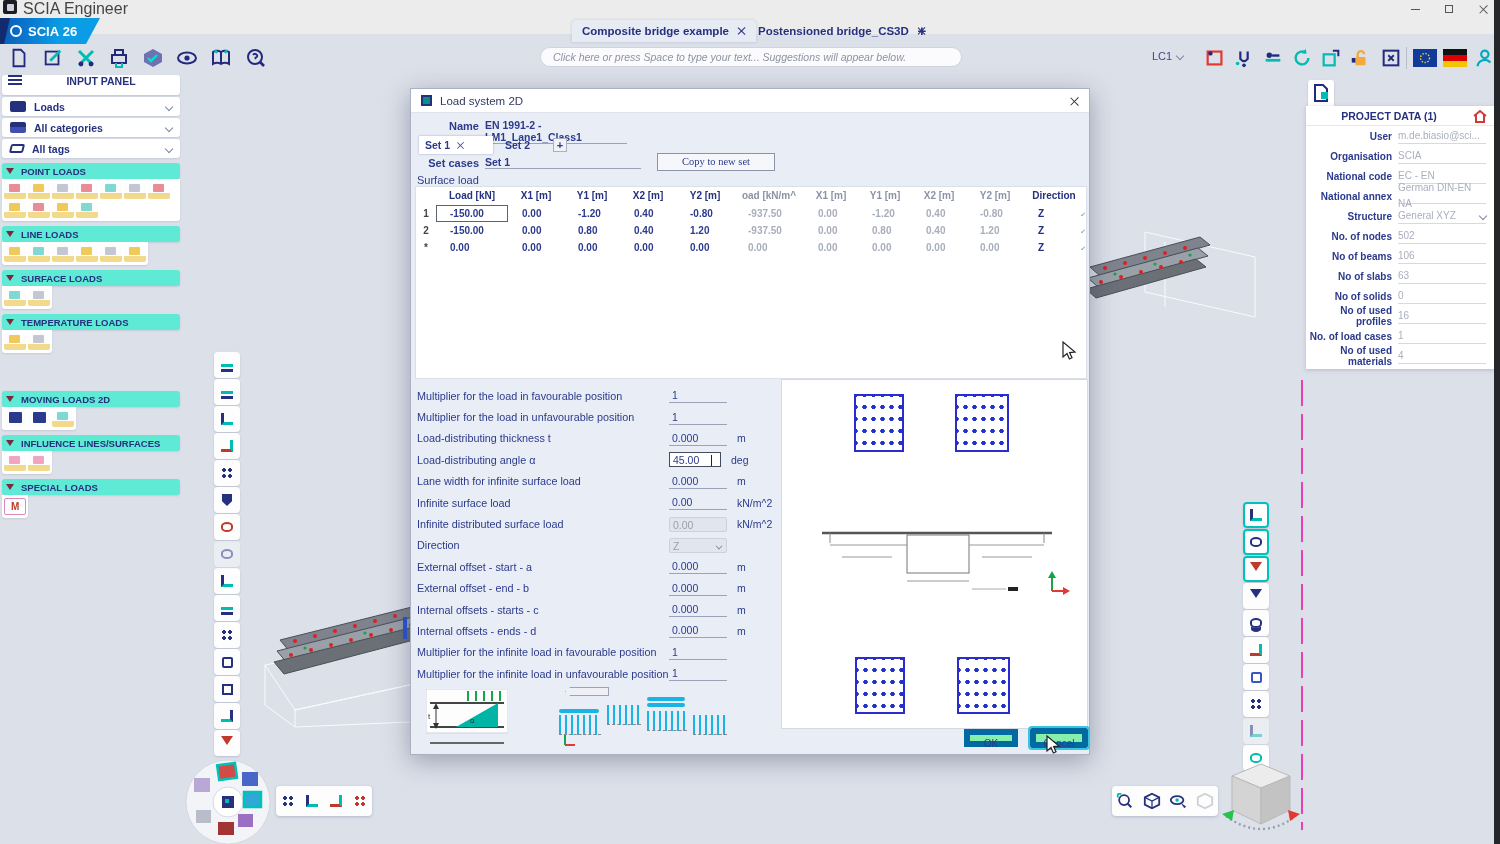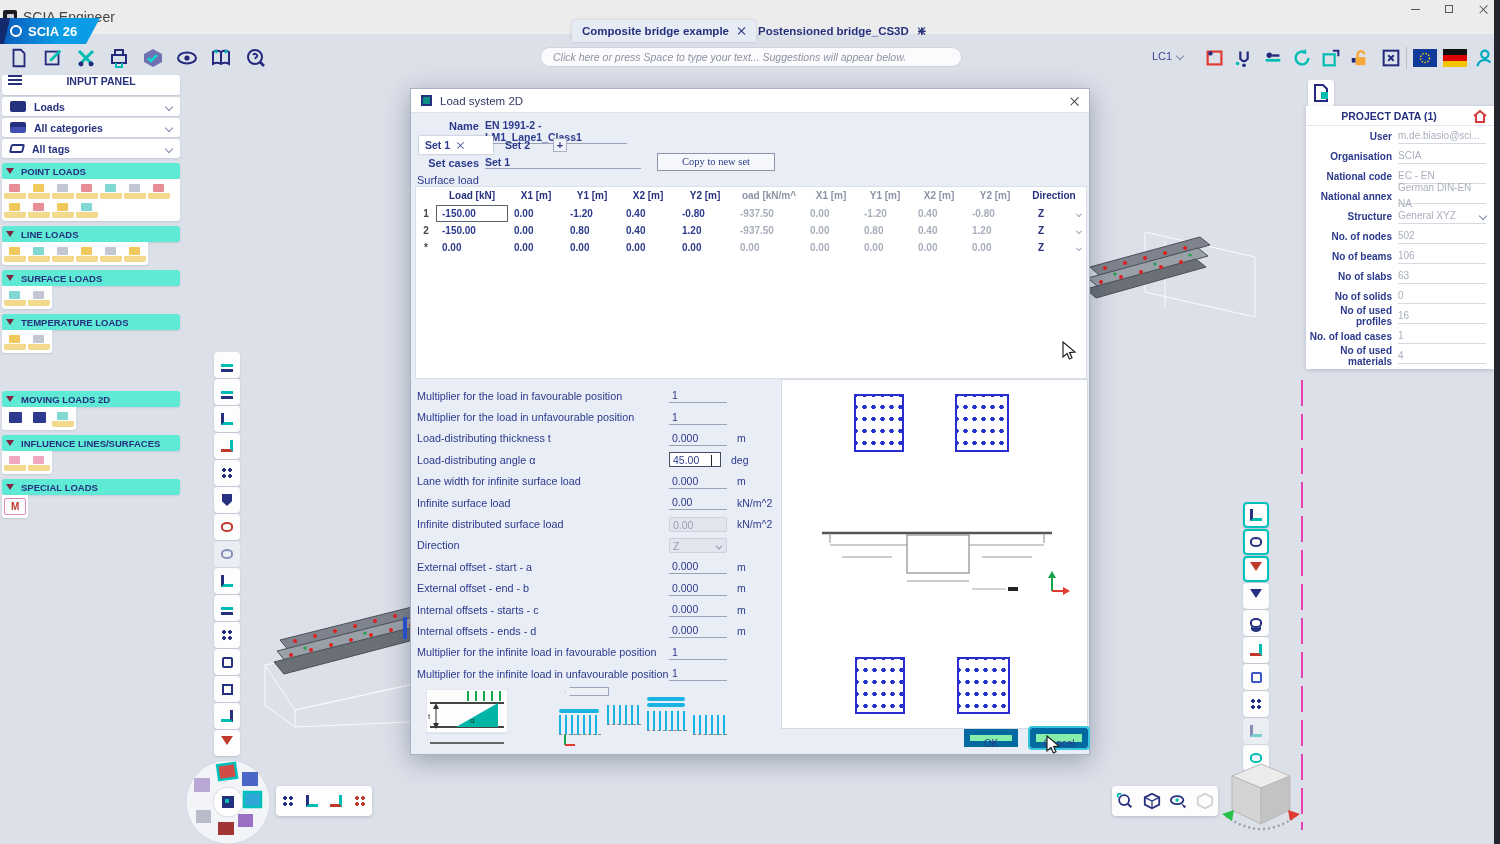--- a/index.html
+++ b/index.html
@@ -3,21 +3,21 @@
 <meta charset="utf-8">
 <style>
   * { margin:0; padding:0; box-sizing:border-box; }
   html,body { width:1500px; height:844px; overflow:hidden;
     font-family:"Liberation Sans", sans-serif; background:#dce0e9; }
   .abs { position:absolute; }
   #app { position:relative; width:1500px; height:844px; background:#dce0e9; }
 
   
   .titlebar { position:absolute; left:0; top:0; width:1500px; height:34px; background:#ececec;
-    display:flex; align-items:center; font-size:14px; color:#444; }
+    display:flex; font-size:16px; color:#444; }
   .appicon { width:14px; height:14px; background:#1c1c24; margin:0 6px 0 3px; border-radius:2px;
     display:flex; align-items:center; justify-content:center; }
   .appicon i { width:7px; height:7px; background:#cfd2da; border-radius:1px; display:block; }
   .winctl { position:absolute; right:0; top:0; height:18px; display:flex; }
   .wbtn { width:34px; height:18px; display:flex; align-items:center; justify-content:center; }
   .wmin i { width:9px; height:1px; background:#555; display:block; }
   .wmax i { width:8px; height:8px; border:1px solid #555; display:block; }
   .xi { position:relative; width:9px; height:9px; display:inline-block; }
   .xi::before,.xi::after { content:""; position:absolute; left:4px; top:-1px; width:1.4px; height:11px; background:#555; }
   .xi::before { transform:rotate(45deg);} .xi::after { transform:rotate(-45deg);}
@@ -124,21 +124,21 @@
   .settab { position:absolute; height:18px; display:flex; align-items:center; gap:6px; padding:0 6px;
     font-weight:bold; color:#2b3a8c; font-size:10.5px; }
   .settab.on { background:#fff; box-shadow:0 0 2px rgba(60,70,110,.4); }
   .settab .xi { transform:scale(.8); } .settab .xi::before,.settab .xi::after { background:#2b3a8c; }
   .copybtn { position:absolute; background:#f6f7fa; border:1px solid #8d94a8; text-align:center;
     font-size:10.5px; color:#2b3a8c; line-height:16px;font-family:Liberation Serif, serif; }
   
   .tblwrap { position:absolute; left:4px; top:97px; width:672px; height:193px; background:#fff; border:1px solid #dadfe9; }
   .tbl { display:grid; grid-template-columns:20px 72px 56px 56px 56px 58px 70px 54px 54px 54px 58px 44px 16px; }
   .tbl .h { height:18px; line-height:18px; font-size:10px; font-weight:bold; color:#25307e; text-align:center; }
-  .tbl .c { height:17px; line-height:17px; font-size:10px; font-weight:bold; padding-left:6px; }
+  .tbl .c { height:17px; line-height:17px; font-size:10px; font-weight:bold; padding-left:14px; }
   .tbl .n { color:#444; text-align:center; padding-left:0; }
   .tbl .v1 { color:#2b3a8c; }
   .tbl .v2 { color:#a8aebb; }
   .tbl .dz { color:#25307e; padding-left:14px; }
   .tbl .ch { display:flex; align-items:center; justify-content:center; }
   .tbl .ch .chev { transform:rotate(45deg) scale(.7); }
   .focuscell { outline:1.5px solid #5b646e; outline-offset:-1px; background:#fff; }
   
   .frow { display:flex; align-items:center; height:21.4px; }
   .flabel { width:252px; font-size:10.8px; color:#2b3a8c; }

